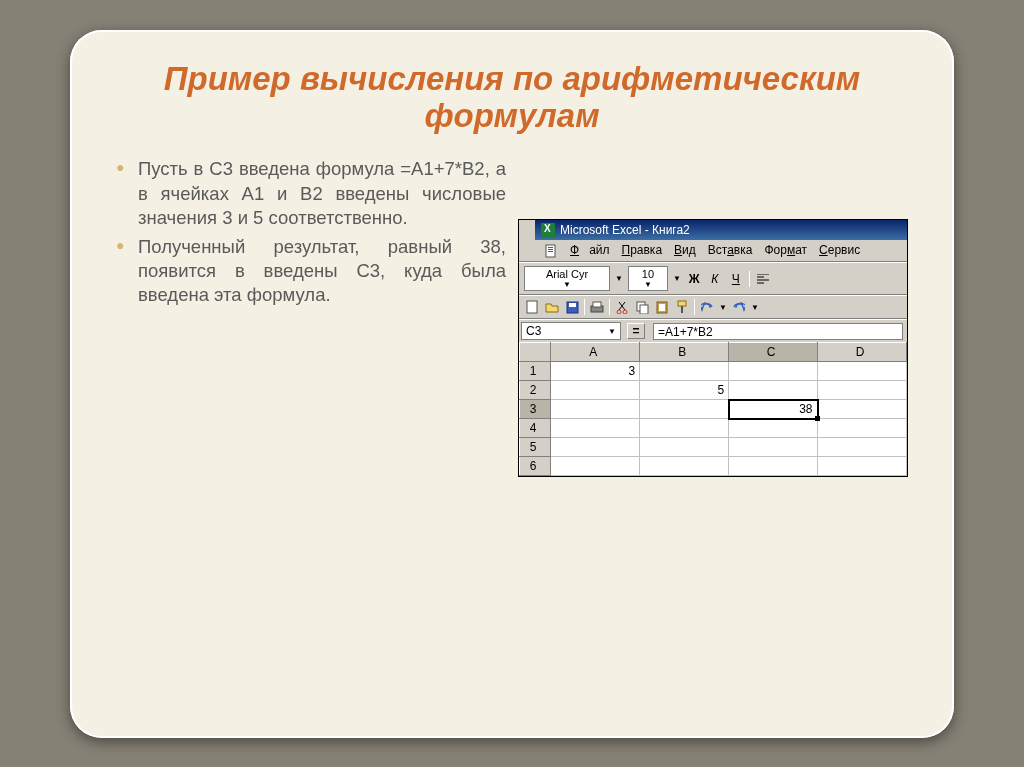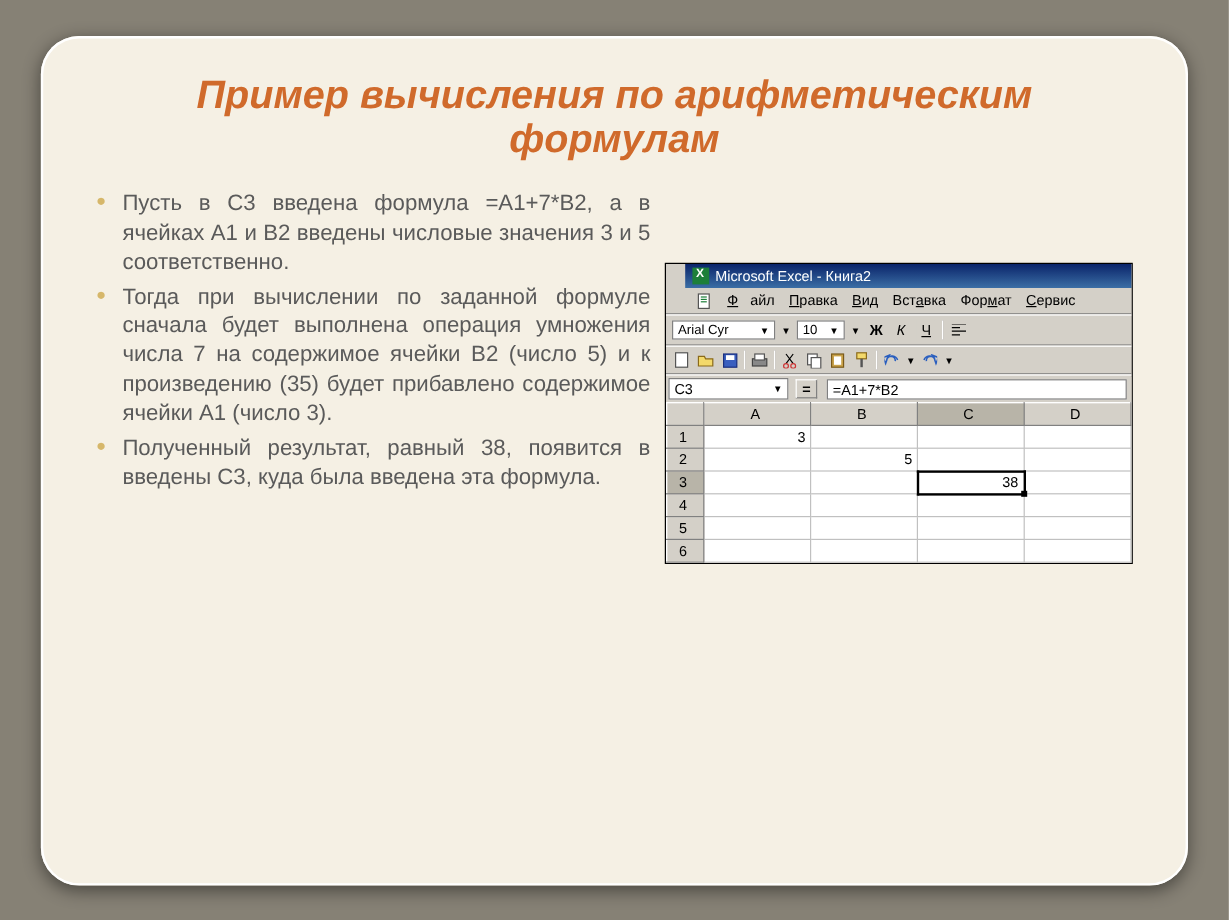--- a/index.html
+++ b/index.html
@@ -4,21 +4,21 @@
 <style>
   * { box-sizing: border-box; margin: 0; padding: 0; }
   body {
     width: 1024px; height: 767px;
     background: #868175;
     font-family: Arial, Verdana, sans-serif;
     display: flex; align-items: center; justify-content: center;
     overflow: hidden;
   }
   .slide {
-    width: 956px; height: 708px;
+    width: 884px; height: 708px;
     background: #f5f0e4;
     border-radius: 32px;
     box-shadow: 0 4px 14px rgba(0,0,0,0.45), inset 0 0 0 2px #fff;
     padding: 30px 46px 20px 46px;
     position: relative;
   }
   .title {
     text-align: center;
     color: #d06a2b;
     font-weight: bold;
@@ -86,21 +86,21 @@
   .toolbar {
     background:#d4d0c8;
     padding: 3px 5px;
     display:flex; align-items:center; gap:5px;
     border-top:1px solid #fff;
     border-bottom:1px solid #808080;
   }
   .font-box, .size-box {
     background:#fff; border:1px solid #808080;
     padding:1px 4px;
-    display:flex; align-items:center; justify-content:space-between;
+    display:flex; align-items:center; justify-content:space-between;flex-direction:column;
   }
   .font-box { width:86px; }
   .size-box { width:40px; justify-content: space-between;}
   .dd { font-size:8px; color:#000; }
   .fmt-btn { font-weight:bold; width:16px; text-align:center; border:1px solid #d4d0c8; padding:1px 2px; font-size:12px;}
   .fmt-btn.k { font-style:italic; font-weight:normal;}
   .fmt-btn.u { text-decoration:underline; font-weight:normal;}
   .divider { width:1px; height:16px; background:#808080; border-left:1px solid #fff; }
   .toolbar2 {
     background:#d4d0c8;
@@ -183,21 +183,20 @@
 </style>
 </head>
 <body>
 
 <div class="slide">
   <h1 class="title">Пример вычисления по арифметическим формулам</h1>
   <div class="body">
     <div class="text-col">
       <ul>
         <li>Пусть в C3 введена формула =A1+7*B2, а в ячейках A1 и B2 введены числовые значения 3 и 5 соответственно.</li>
-        <li>Тогда при вычислении по заданной формуле сначала будет выполнена операция умножения числа 7 на содержимое ячейки B2 (число 5) и к произведению (35) будет прибавлено содержимое ячейки A1 (число 3).</li>
         <li>Полученный результат, равный 38, появится в введены C3, куда была введена эта формула.</li>
       </ul>
     </div>
     <div class="excel-col">
       <div class="excel">
         <div class="titlebar">
           <span class="x-icon"></span>
           <span>Microsoft Excel - Книга2</span>
         </div>
         <div class="menubar">

